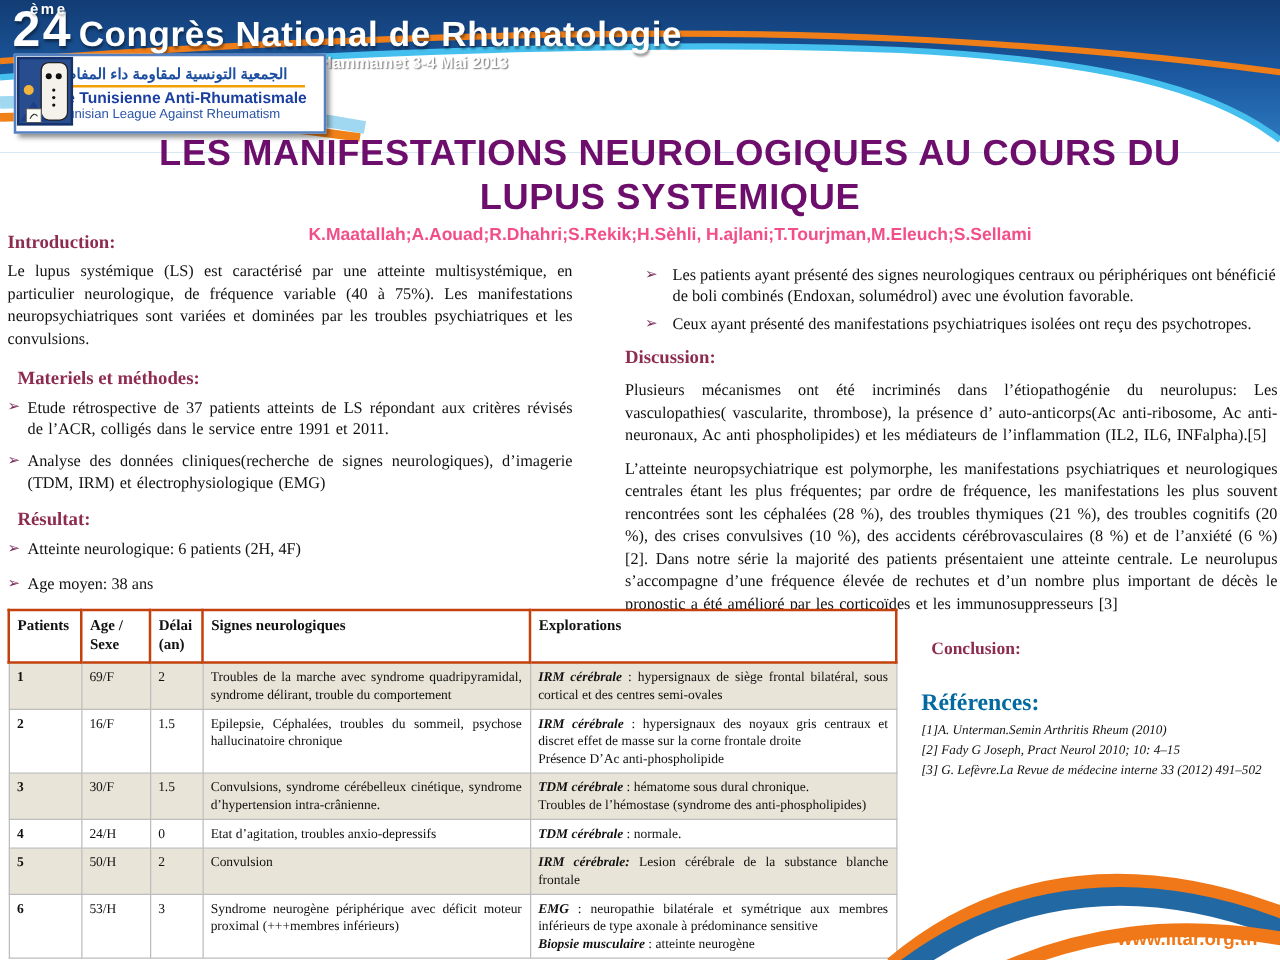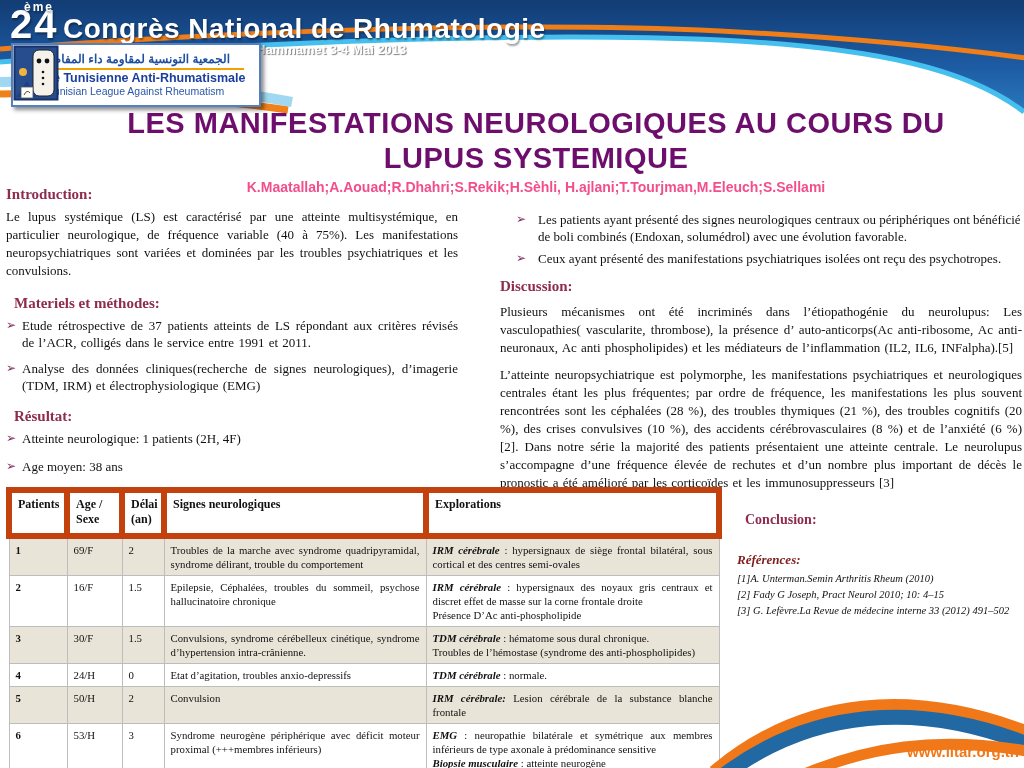--- a/index.html
+++ b/index.html
@@ -47,35 +47,35 @@
   .split-row{display:flex;margin-top:2px;}
   .split-row .left-part{flex:0 0 250px;}
   .split-row .right-part{flex:1;}
   .col-right .section-h{margin:10px 0 8px 0;}
   .col-right p.body{margin-bottom:10px;}
   
   .table-area{position:absolute;left:6px;top:487px;width:710px;}
   .table-title{text-align:center;color:#b26fd6;font-size:13px;margin:0 0 3px 40px;}
   table.data{width:100%;border-collapse:collapse;table-layout:fixed;}
   table.data th{font-size:12px;font-weight:bold;text-align:left;vertical-align:top;background:#fff;
-                border:6px solid #c2410c;padding:4px 6px;height:32px;}
+                border:2px solid #c2410c;padding:4px 6px;height:32px;}
   table.data td{font-size:10.8px;vertical-align:top;border:1px solid #bdbdbd;padding:4px 6px;line-height:1.3;}
   table.data tr.odd td{background:#e8e4d7;}
   td.cell-id{font-weight:bold;}
   td.cell-signes,td.cell-expl{text-align:justify;}
   td.cell-expl em{font-weight:bold;font-style:italic;}
   
   .aside-right{position:absolute;left:737px;top:512px;width:282px;}
   .aside-right .section-h{font-size:14px;margin-left:8px;}
   .conclusion-body{text-indent:10px;margin-top:4px;}
-  .refs-h{font-size:13px;font-weight:bold;font-style:italic;color:#7f1d1d;margin:24px 0 3px 0;}
+  .refs-h{font-size:19px;font-weight:bold;color:#0369a1;margin:24px 0 3px 0;}
   .ref-line{font-size:10.5px;font-style:italic;line-height:1.5;}
   
   .footer-swoosh{position:absolute;right:0;bottom:0;width:340px;height:80px;pointer-events:none;}
-  .site-url{position:absolute;right:5px;bottom:8px;color:#f07818;font-family:"Liberation Sans",sans-serif;
+  .site-url{position:absolute;right:18px;bottom:8px;color:#f07818;font-family:"Liberation Sans",sans-serif;
             font-weight:bold;font-size:15px;z-index:4;}
 </style>
 </head>
 <body>
 
 <div class="poster">
 
   <div class="header">
     <svg width="1024" height="122" viewBox="0 0 1024 122" preserveAspectRatio="none">
       <defs>
@@ -146,21 +146,21 @@
   <div class="bullet">
     <span class="arrow">➢</span>
     <span class="btxt just">Analyse des données cliniques(recherche de signes neurologiques), d’imagerie (TDM, IRM) et électrophysiologique (EMG)</span>
   </div>
 </div>
 
     <h2 class="section-h indent" style="margin-top:13px;">Résultat:</h2>
     <div>
   <div class="bullet res-line">
     <span class="arrow">➢</span>
-    <span class="btxt">Atteinte neurologique: 1 patients (2H, 4F)</span>
+    <span class="btxt">Atteinte neurologique: 6 patients (2H, 4F)</span>
   </div>
 
   <div class="bullet res-line">
     <span class="arrow">➢</span>
     <span class="btxt">Age moyen: 38 ans</span>
   </div>
 
   <div class="bullet res-line">
     <span class="arrow">➢</span>
     <span class="btxt">Délai moyen d’apparition de l’atteinte neurologique/début de la maladie:1.5 ans.</span>

